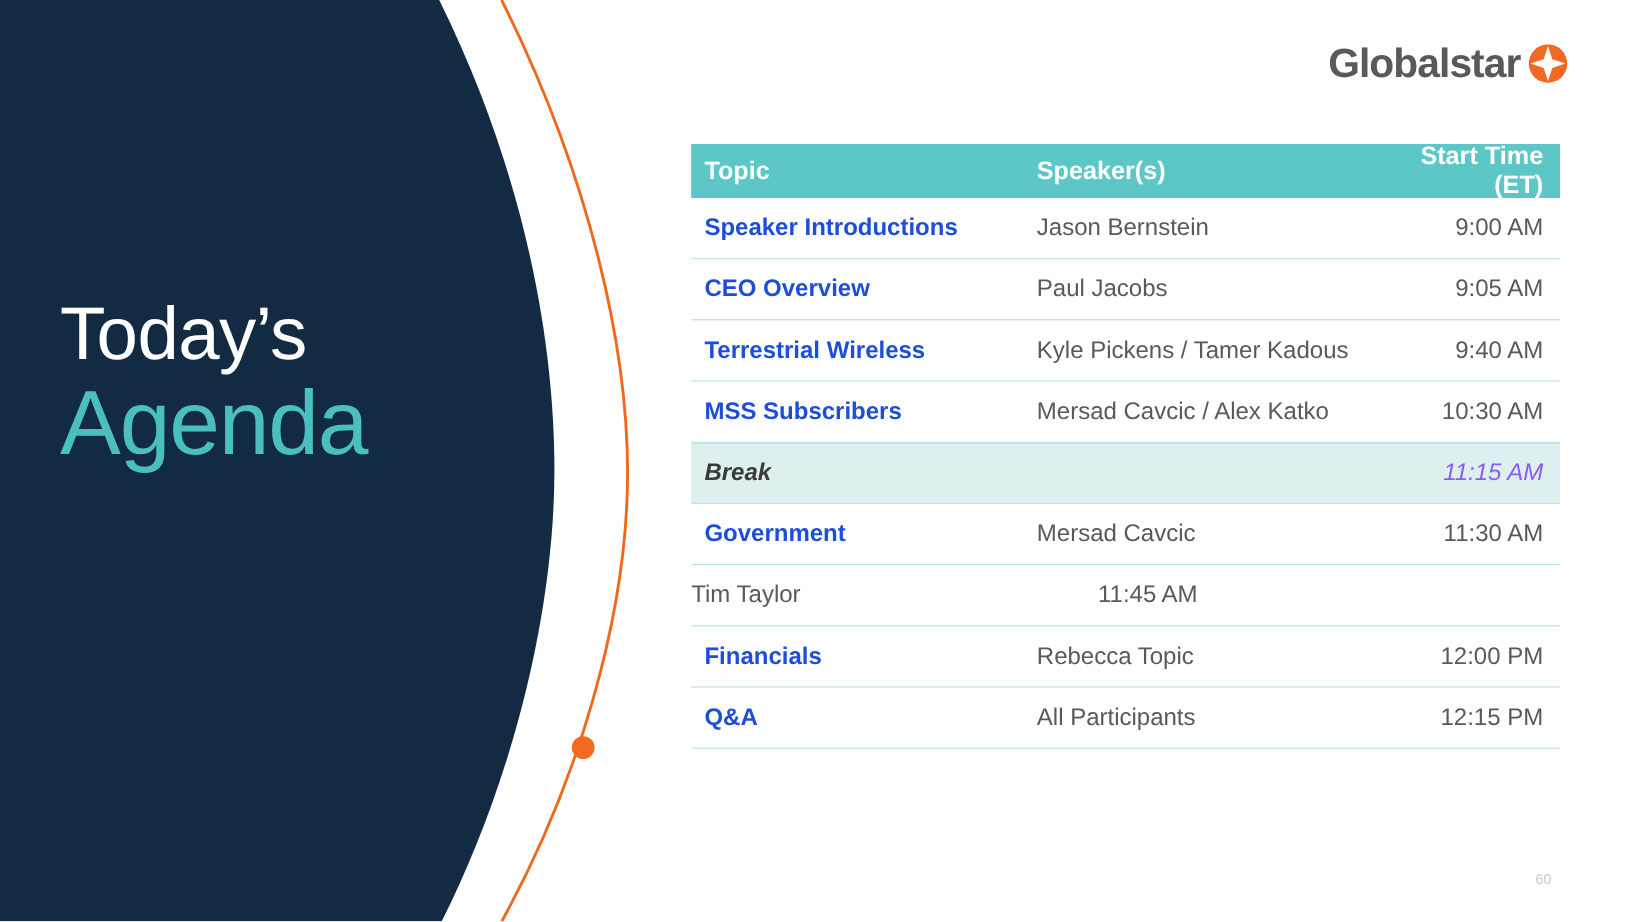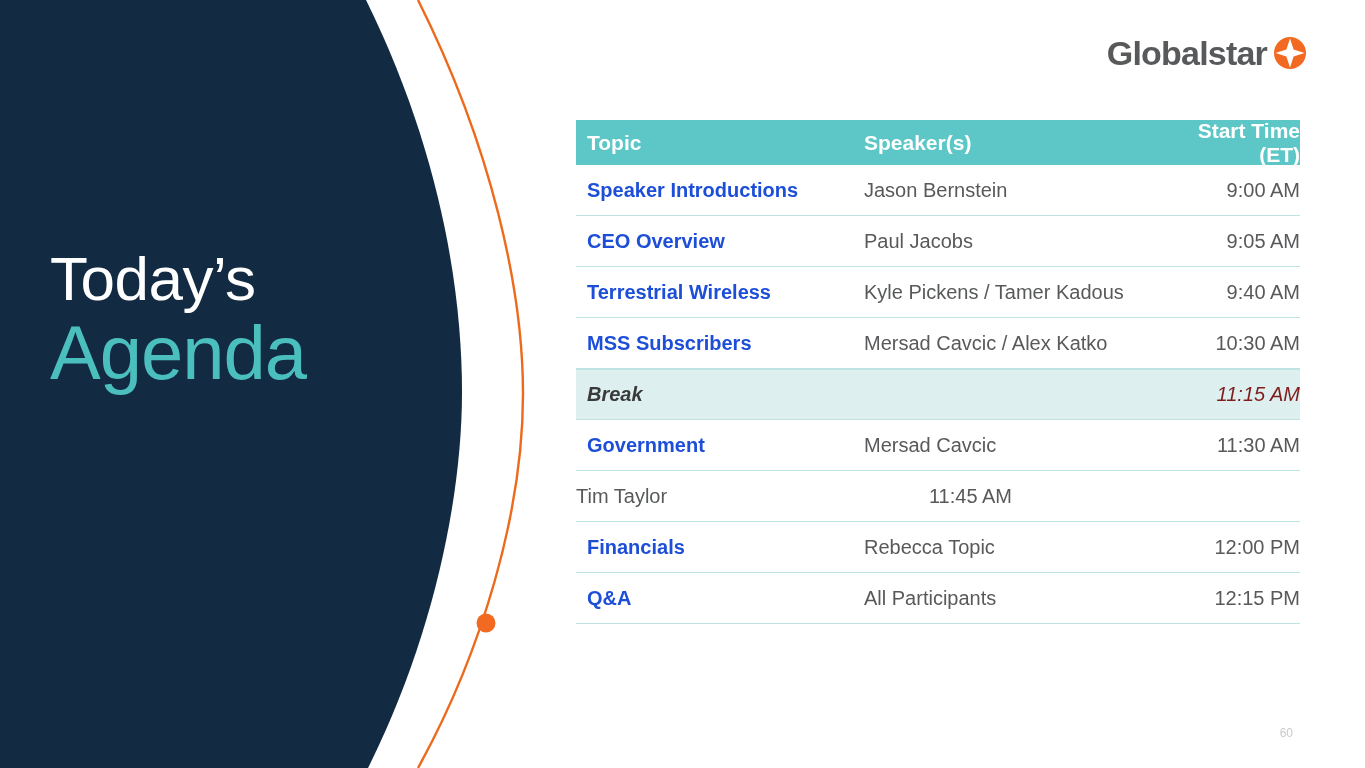--- a/index.html
+++ b/index.html
@@ -106,20 +106,21 @@
     padding-left: 11px;
     box-sizing: border-box;
   }
   .col-speaker {
     width: 290px;
     box-sizing: border-box;
   }
   .col-time {
     width: 146px;
     text-align: right;
+    padding-right: 14px;
     box-sizing: border-box;
   }
   .row.header .col-topic,
   .row.header .col-speaker,
   .row.header .col-time {
     color: #ffffff;
     font-size: 21px;
     font-weight: 700;
   }
   .row .col-topic {
@@ -133,21 +134,21 @@
     font-size: 20px;
     font-weight: 400;
   }
   .row.break-row .col-topic,
   .row.break-row .col-time {
     font-style: italic;
     color: #3A3A3A;
   }
   .row.break-row .col-time {
     font-weight: 400;
-    color: #7f1d1d;
+    color: #8b5cf6;
   }
 
   
   .page-number {
     position: absolute;
     right: 72px;
     bottom: 28px;
     font-size: 12px;
     color: #C9CACB;
     z-index: 5;

